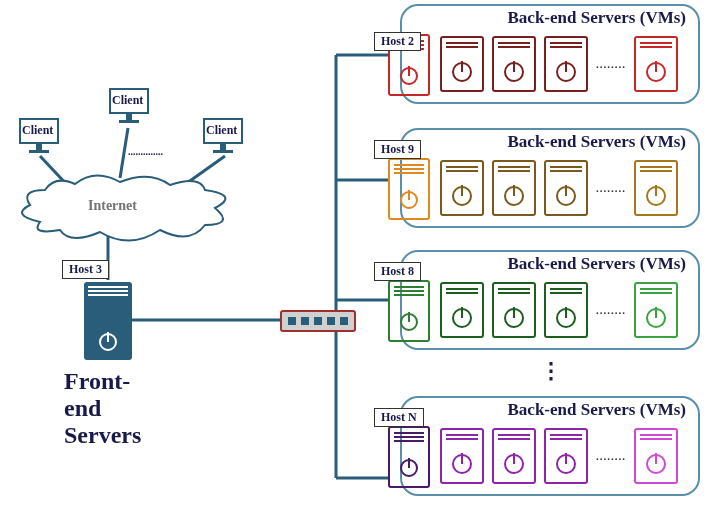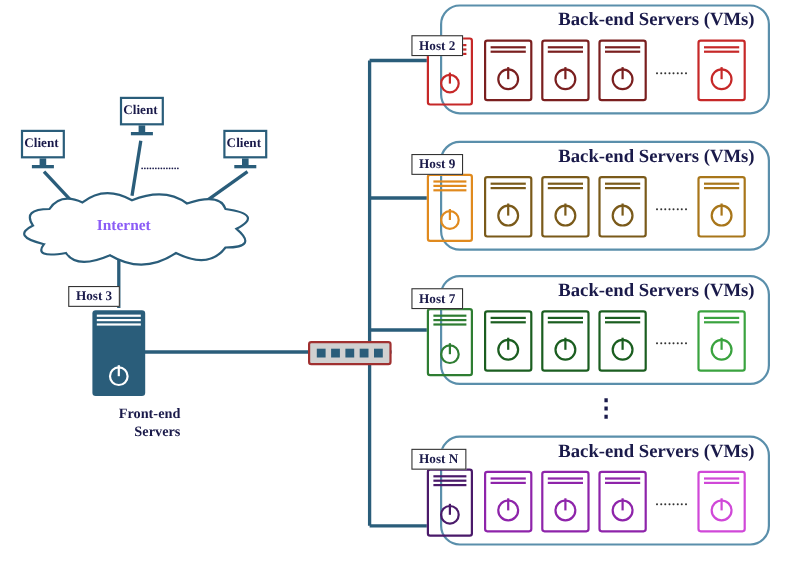--- a/index.html
+++ b/index.html
@@ -18,21 +18,21 @@
   .vm .slot { position: absolute; top: 4px; left: 4px; right: 4px; height: 2px; }
   .vm .slot2 { top: 8px; }
   .vm .pwr { position: absolute; bottom: 8px; left: 50%; transform: translateX(-50%); width: 20px; height: 20px; border: 2px solid; border-radius: 50%; }
   .vm .pwr::after { content: ''; position: absolute; top: -3px; left: 50%; width: 2px; height: 11px; margin-left: -1px; background: currentColor; }
   .dots { font-weight: bold; letter-spacing: 1px; font-size: 11px; color: #333; }
   .monitor { position: absolute; width: 46px; height: 36px; }
   .mon-screen { width: 40px; height: 26px; border: 2px solid #2a5d7a; background: #fff; margin: 0 auto; }
   .mon-stand { width: 6px; height: 6px; background: #2a5d7a; margin: 0 auto; }
   .mon-base { width: 20px; height: 3px; background: #2a5d7a; margin: 0 auto; }
   .mon-label { font-size: 12px; font-weight: bold; color: #1a1a4a; position: absolute; top: 5px; left: 6px; }
-  .cloud { position: absolute; font-size: 14px; font-weight: bold; color: #8b5cf6; }
+  .cloud { position: absolute; font-size: 14px; font-weight: bold; color: #737373; }
   .switch { position: absolute; width: 76px; height: 22px; background: #d0d0d0; border: 2px solid #a03030; border-radius: 3px; display: flex; justify-content: space-around; align-items: center; padding: 0 4px; }
   .switch .port { width: 8px; height: 8px; background: #2a5d7a; }
   svg.lines { position: absolute; top: 0; left: 0; width: 716px; height: 527px; z-index: 0; }
 </style>
 </head>
 <body>
 
 <svg class="lines">
 
   <line x1="40" y1="156" x2="70" y2="188" stroke="#2a5d7a" stroke-width="3"></line>
@@ -84,21 +84,21 @@
 <div class="tower" style="left:84px; top:282px; width:48px; height:78px; background:#2a5d7a;">
   <div class="top">
       <div class="slot" style="background:#fff"></div>
       <div class="slot" style="background:#fff"></div>
       <div class="slot" style="background:#fff"></div>
     </div>
   <div class="bot" style="color:#fff">
       <div class="power" style="border-color:#fff"></div>
     </div>
 </div>
-<div class="label" style="left:64px; top:368px; font-size:13px; text-align:right; width:100px">
+<div class="label" style="left:64px; top:368px; font-size:24px; text-align:left; width:100px">
   <span>Front-end</span><br>
   <span>Servers</span>
 </div>
 
 <div class="switch" style="left:280px; top:310px">
   <div class="port"></div>
     <div class="port"></div>
     <div class="port"></div>
     <div class="port"></div>
     <div class="port"></div>
@@ -176,21 +176,21 @@
   <div class="vm" style="border-color:#a8761a; color:#a8761a">
       <div class="slot" style="background:#a8761a"></div>
       <div class="slot slot2" style="background:#a8761a"></div>
       <div class="pwr" style="border-color:#a8761a"></div>
     </div>
 </div>
 
 <div class="vm-group" style="left:400px; top:250px; width:300px; height:100px; border-color:#5a8fab">
   <div class="vm-title">Back-end Servers (VMs)</div>
 </div>
-<div class="host-label" style="left:374px; top:262px">Host 7</div>
+<div class="host-label" style="left:374px; top:262px">Host 8</div>
 <div class="tower" style="left:388px; top:280px; border:2px solid #2e7d32">
   <div class="top">
       <div class="slot" style="background:#2e7d32"></div>
       <div class="slot" style="background:#2e7d32"></div>
       <div class="slot" style="background:#2e7d32"></div>
     </div>
   <div class="bot" style="color:#2e7d32">
       <div class="power" style="border-color:#2e7d32"></div>
     </div>
 </div>

